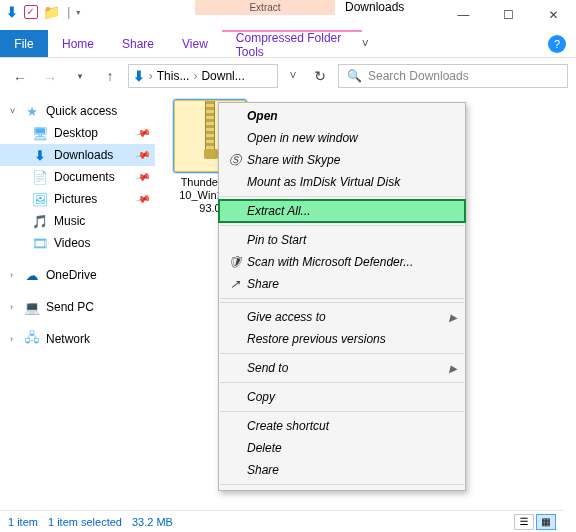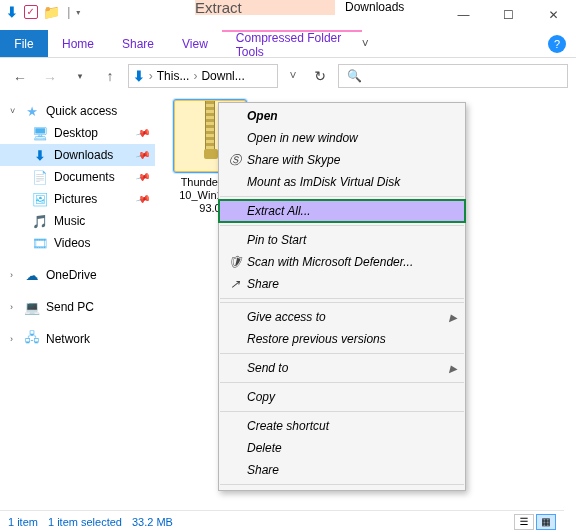--- a/index.html
+++ b/index.html
@@ -8,21 +8,21 @@
 
   
   .titlebar { height: 30px; display: flex; align-items: flex-start; }
   .qat { width: 195px; display: flex; align-items: center; padding: 4px 6px; gap: 6px; }
   .qat .arrow-down { color: #0078d7; font-size: 14px; font-weight: bold; }
   .qat .checkbox-icon { width: 14px; height: 14px; border: 1px solid #c36; border-radius: 2px; display: flex; align-items: center; justify-content: center; color: #c36; font-size: 10px; line-height: 1; }
   .qat .folder-icon { font-size: 14px; }
   .qat .divider { color: #888; }
   .qat .dropdown-caret { color: #666; font-size: 8px; }
   .ctx-tab-block { width: 140px; display: flex; flex-direction: column; align-items: stretch; }
-  .ctx-tab-title { background: #fdc; color: #555; height: 15px; font-size: 15px; line-height: 15px; }
+  .ctx-tab-title { background: #fdc; color: #555; text-align: center; height: 15px; font-size: 10px; line-height: 15px; }
   .window-title { flex: 1; display: flex; align-items: center; padding-left: 10px; font-size: 12px; color: #000; }
   .win-controls { display: flex; }
   .win-controls div { width: 45px; height: 30px; display: flex; align-items: center; justify-content: center; color: #444; font-size: 12px; }
 
   
   .ribbon { height: 28px; display: flex; align-items: stretch; font-size: 12px; border-bottom: 1px solid #ddd; }
   .ribbon .file-tab { width: 48px; background: #1979ca; color: #fff; display: flex; align-items: center; justify-content: center; }
   .ribbon .tab { padding: 0 14px; display: flex; align-items: center; color: #6d28d9; }
   .ribbon .ctx-tab { border-top: 2px solid #f8c; width: 140px; justify-content: center; }
   .ribbon .help-circ { margin-left: auto; margin-right: 10px; align-self: center; width: 18px; height: 18px; border-radius: 50%; background: #1e90ff; color: #fff; text-align: center; line-height: 18px; font-size: 11px; }
@@ -70,21 +70,21 @@
   .file-tile .fname { font-size: 11px; color: #000; line-height: 13px; word-break: break-all; }
 
   
   .contextmenu { position: absolute; left: 218px; top: 102px; width: 248px; background: #f5f5f5; border: 1px solid #b8b8b8; box-shadow: 2px 3px 6px rgba(0,0,0,0.25); padding: 2px 0; font-size: 12px; }
   .contextmenu .mi { display: flex; align-items: center; height: 22px; padding: 0 8px 0 4px; font-style: italic; }
   .contextmenu .mi .ico { width: 24px; text-align: center; color: #444; font-size: 12px; }
   .contextmenu .mi .lbl { flex: 1; }
   .contextmenu .mi .sub { color: #666; font-size: 10px; }
   .contextmenu .mi.bold .lbl { font-weight: 600; }
   .contextmenu .sep { height: 1px; background: #d8d8d8; margin: 3px 1px; }
-  .contextmenu .mi.highlight { background: #c4b5fd; outline: 2px solid #0f8a3c; outline-offset: -1px; }
+  .contextmenu .mi.highlight { background: #86efac; outline: 2px solid #0f8a3c; outline-offset: -1px; }
   .skype { color: #00aff0; }
   .defender { color: #0078d7; }
 
   
   .statusbar { position: absolute; bottom: 0; left: 0; right: 12px; height: 22px; border-top: 1px solid #e6e6e6; display: flex; align-items: center; font-size: 11px; padding: 0 8px; gap: 10px; }
   .statusbar .count { color: #0066cc; }
   .statusbar .spacer { flex: 1; }
   .statusbar .view-toggle { display: flex; gap: 2px; }
   .statusbar .vt { width: 20px; height: 16px; border: 1px solid #c8c8c8; display: flex; align-items: center; justify-content: center; font-size: 10px; }
   .statusbar .vt.active { background: #cde8ff; border-color: #4aa3ff; }
@@ -130,20 +130,21 @@
     <span class="dl-arrow">⬇</span>
     <span class="sep">›</span>
     <span class="bc">This...</span>
     <span class="sep">›</span>
     <span class="bc">Downl...</span>
   </div>
   <div class="addr-caret">˅</div>
   <div class="refresh">↻</div>
   <div class="searchbox">
     <span>🔍</span>
+    <span>Search Downloads</span>
   </div>
 </div>
 
 <div class="main">
   <div class="navpane">
     <div class="nav-item nav-header">
       <span class="caret">˅</span>
       <span class="icon star">★</span>
       <span>Quick access</span>
     </div>

